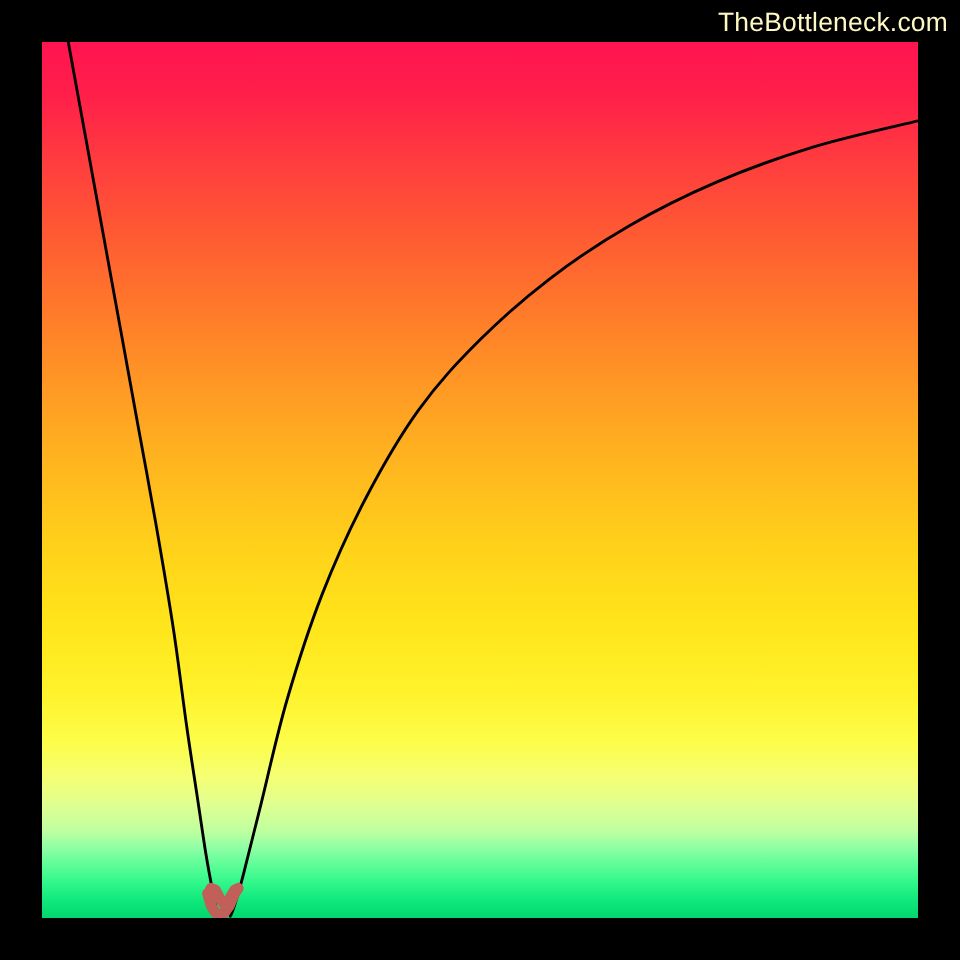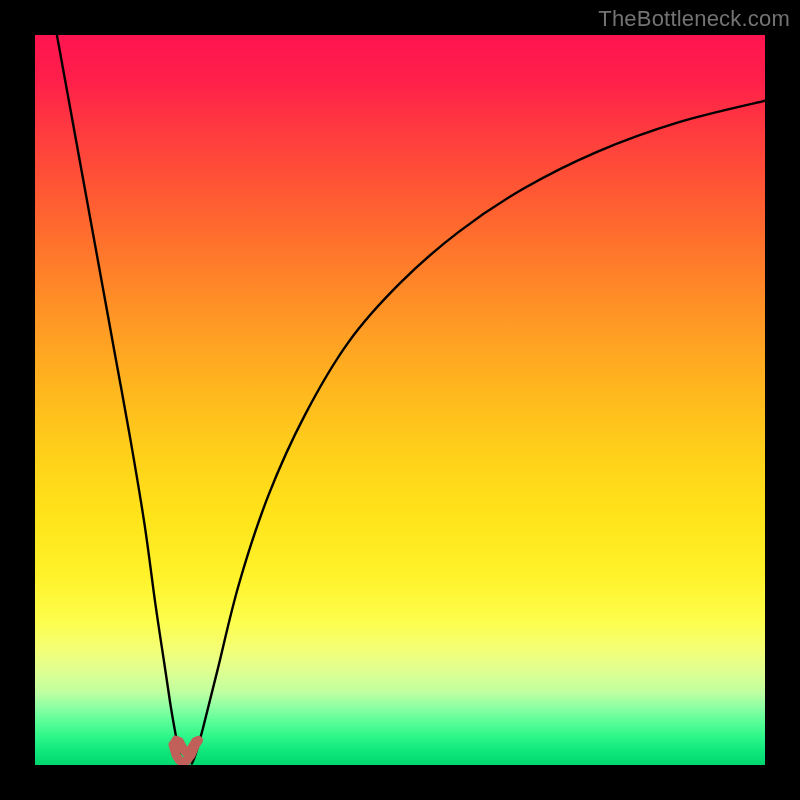--- a/index.html
+++ b/index.html
@@ -55,21 +55,21 @@
       #10e87c 98%,
       #00d86e 100%
     );
   }
   .watermark {
     position: absolute;
     top: 6px;
     right: 10px;
     font-size: 22px;
     font-weight: 500;
-    color: #737373;
+    color: #fef9c3;
     letter-spacing: 0.2px;
     user-select: none;
   }
   svg.curves {
     position: absolute;
     left: 0;
     top: 0;
     width: 100%;
     height: 100%;
   }

